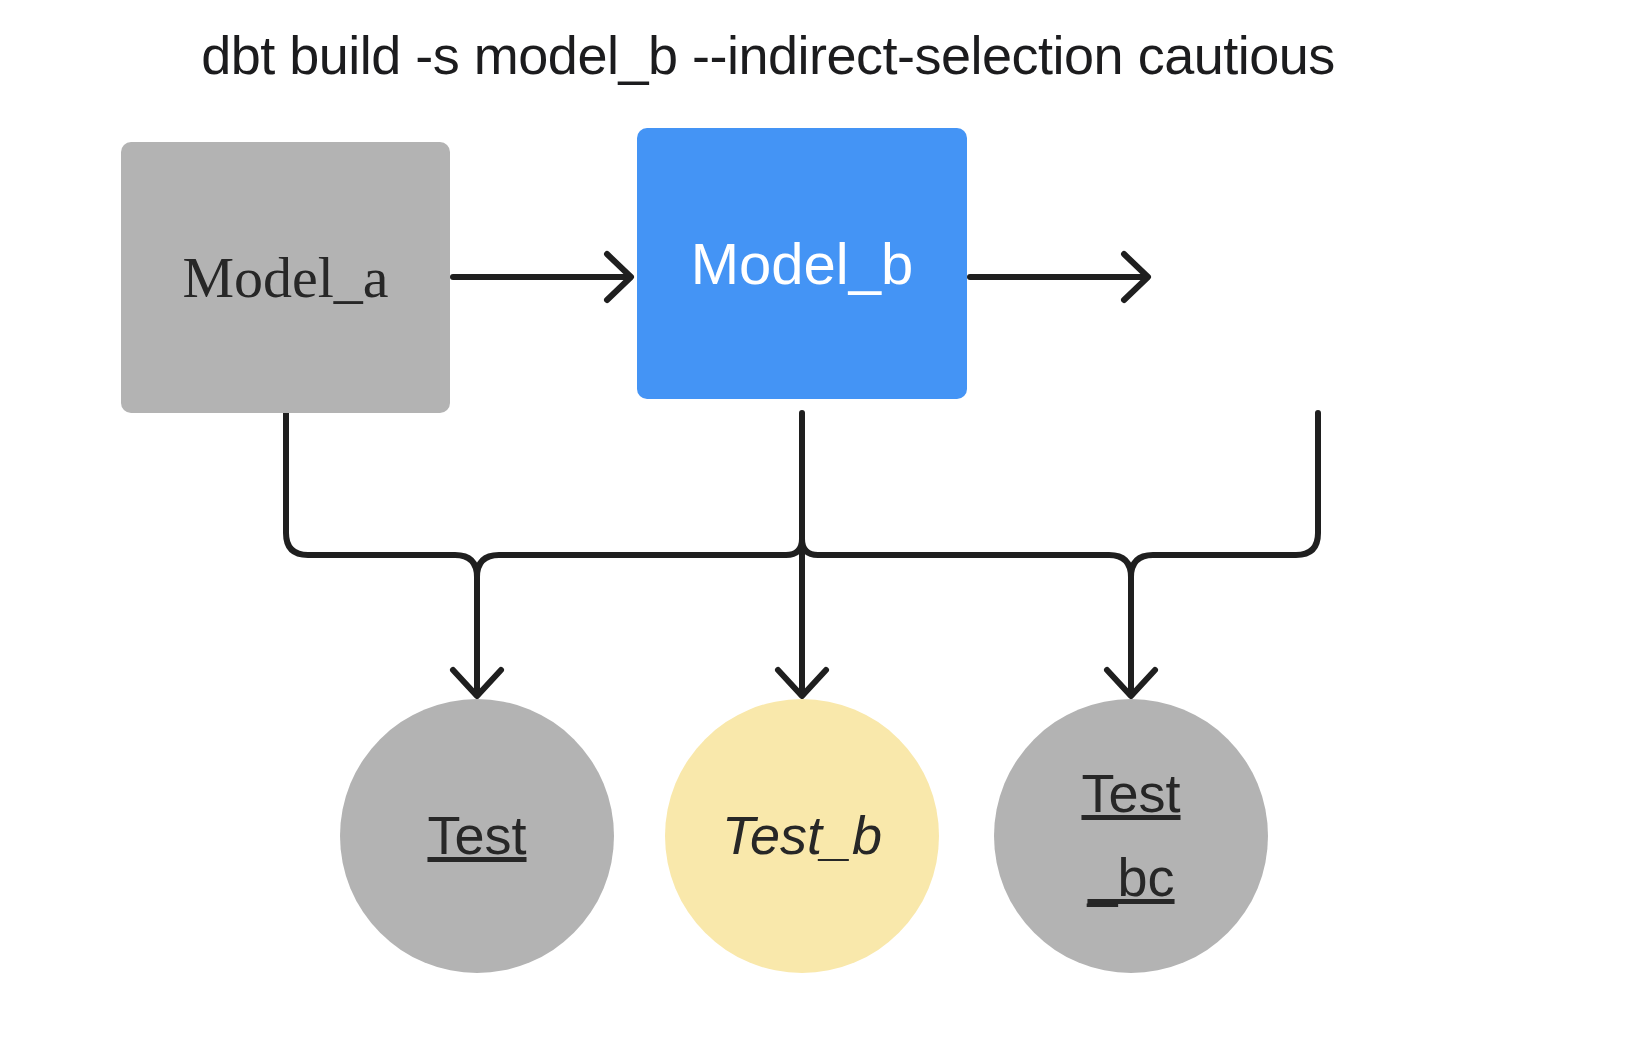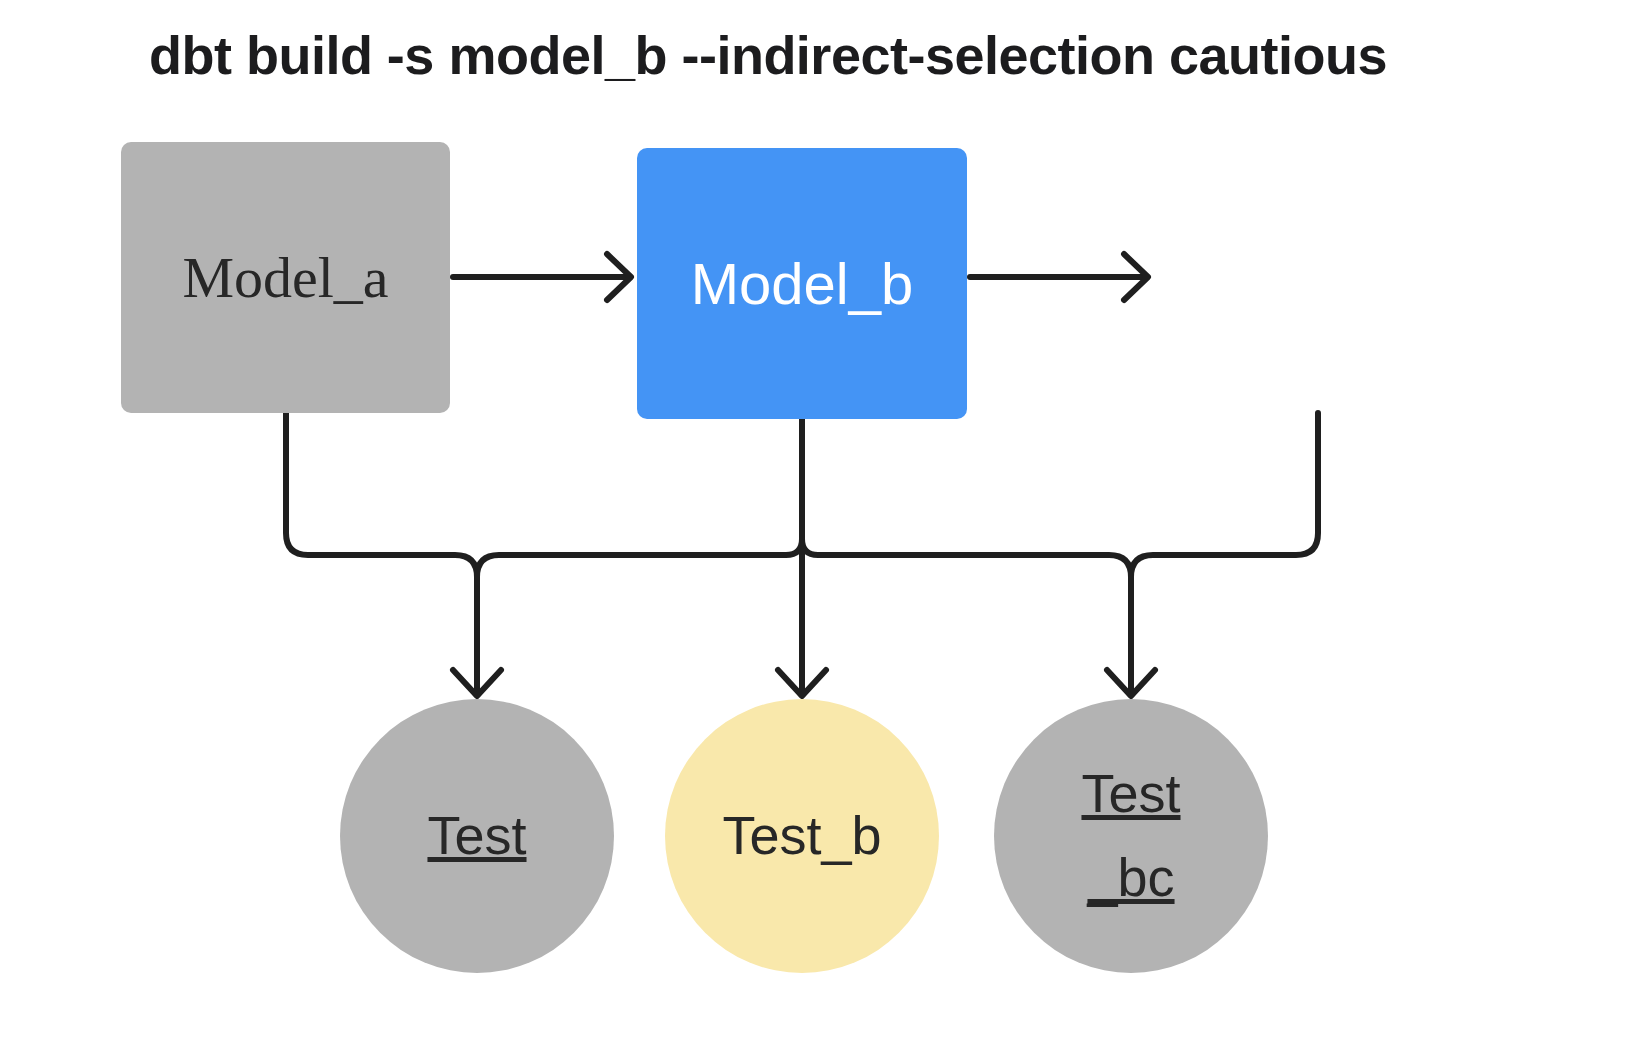--- a/index.html
+++ b/index.html
@@ -15,21 +15,21 @@
     background: #ffffff;
     overflow: hidden;
   }
   .title {
     position: absolute;
     top: 24px;
     left: 0;
     width: 1536px;
     text-align: center;
     font-size: 54px;
-    font-weight: 700;
+    font-weight: 400;
     letter-spacing: -0.5px;
     color: #1c1c1e;
     white-space: nowrap;
   }
   .connectors {
     position: absolute;
     top: 0;
     left: 0;
     width: 1630px;
     height: 1060px;
@@ -51,36 +51,36 @@
     width: 330px;
     height: 271px;
     border-radius: 10px;
     font-size: 58px;
     font-weight: 400;
     color: #272727;
   }
   .model.plain    { background: #b3b3b3; font-family: Liberation Serif, serif; }
   .model.selected { color: #ffffff; }
   .model-a { left: 121px; top: 142px; width: 329px; }
-  .model-b { left: 637px; top: 148px; }
+  .model-b { left: 637px; top: 128px; }
   .model-c { left: 1153px; top: 142px; }
   .test {
     width: 274px;
     height: 274px;
     border-radius: 50%;
     flex-direction: column;
     font-size: 54px;
     font-weight: 400;
     color: #272727;
     line-height: 1.55;
     text-align: center;
   }
   .test.plain { background: #b3b3b3; text-decoration: underline; }
   .test-ab { left: 340px; top: 699px; }
-  .test-b  { left: 665px; top: 699px; }
+  .test-b  { left: 665px; top: 699px; font-style: italic; }
   .test-bc { left: 994px; top: 699px; }
   .test span:empty { display: none; }
 </style>
 </head>
 <body>
 
 <div class="canvas">
 
   <div class="title">dbt build -s model_b --indirect-selection cautious</div>
 

